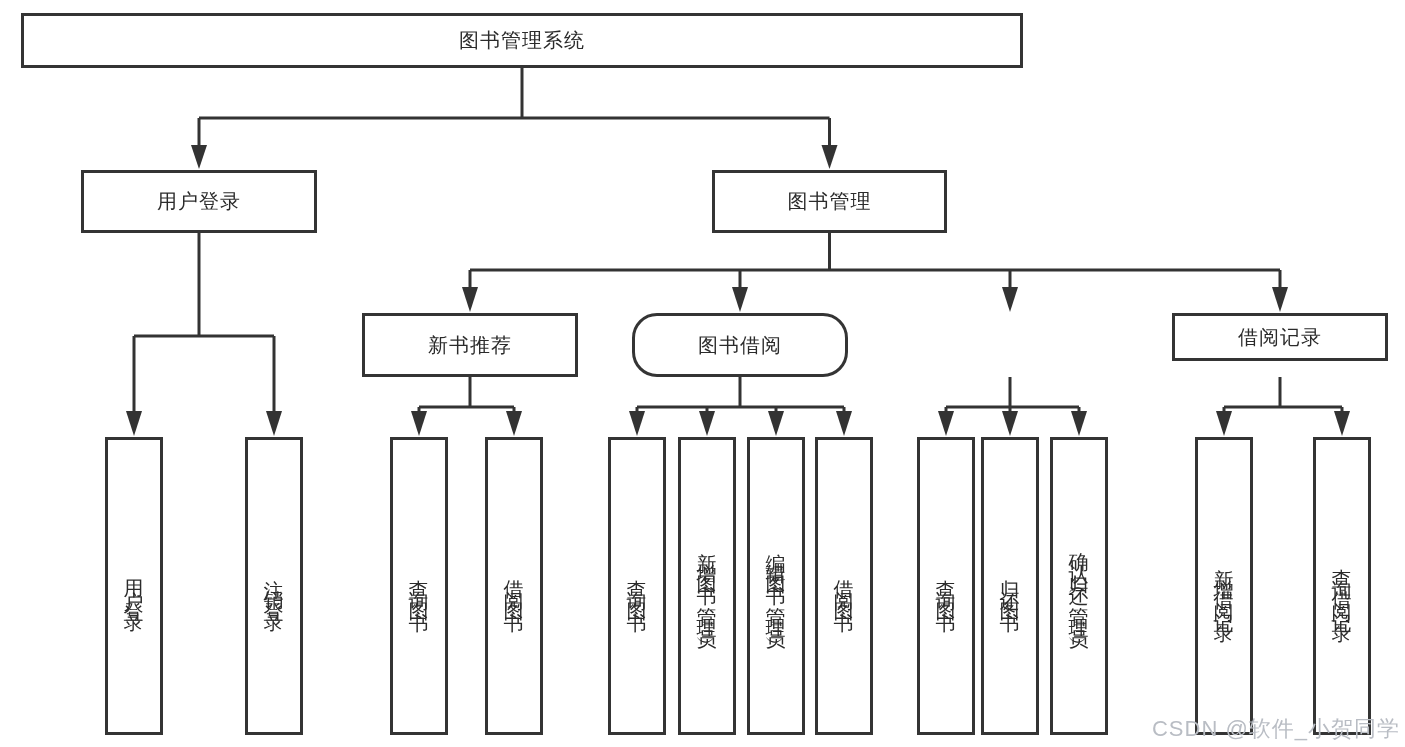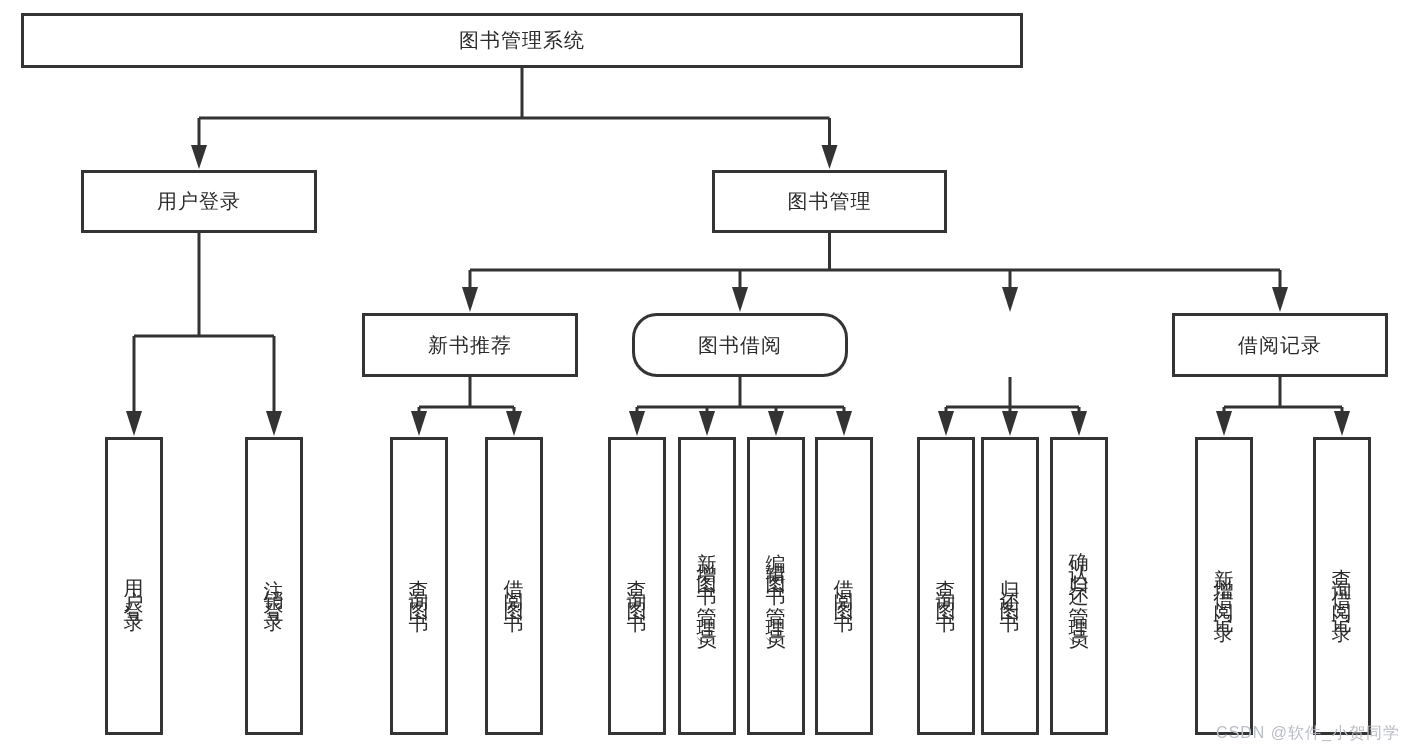--- a/index.html
+++ b/index.html
@@ -66,21 +66,21 @@
     font-size:20px;
     letter-spacing:11px;
     line-height:1;
     color:var(--text-color);
     white-space:nowrap;
   }
   .watermark{
     position:absolute;
     right:5px;
     bottom:3px;
-    font-size:16px;
+    font-size:22px;
     color:var(--watermark-color);
     z-index:5;
     letter-spacing:1px;
   }
 </style>
 </head>
 <body>
 
 <div class="canvas">
 
@@ -170,21 +170,21 @@
   <div class="hnode" style="left:712px;top:170px;width:235px;height:63px;">
     <span>图书管理</span>
   </div>
 
   <div class="hnode" style="left:362px;top:313px;width:216px;height:64px;">
     <span>新书推荐</span>
   </div>
   <div class="hnode" style="left:632px;top:313px;width:216px;height:64px;border-radius:25px;">
     <span>图书借阅</span>
   </div>
-  <div class="hnode" style="left:1172px;top:313px;width:216px;height:64px;">
+  <div class="hnode" style="left:1172px;top:313px;width:216px;height:48px;">
     <span>借阅记录</span>
   </div>
 
   <div class="vnode" style="left:105px;">
     <span>用户登录</span>
   </div>
   <div class="vnode" style="left:245px;">
     <span>注销登录</span>
   </div>
 

